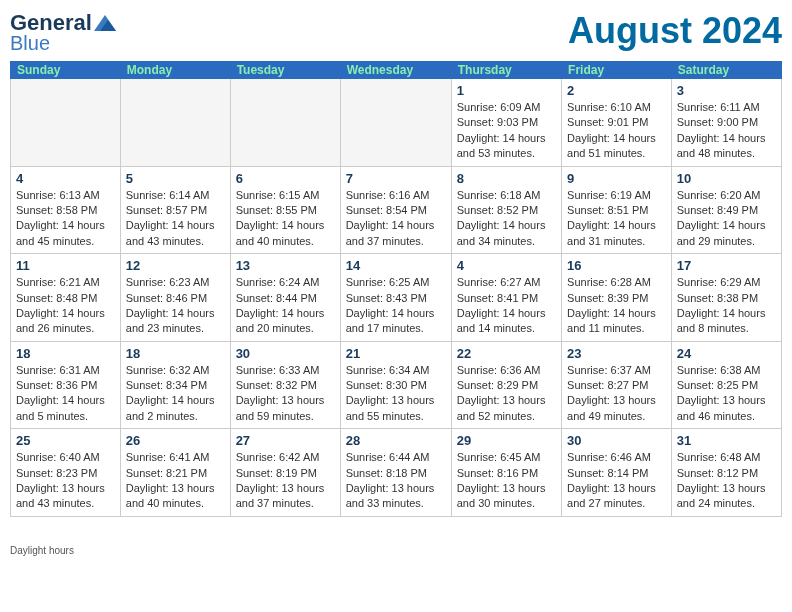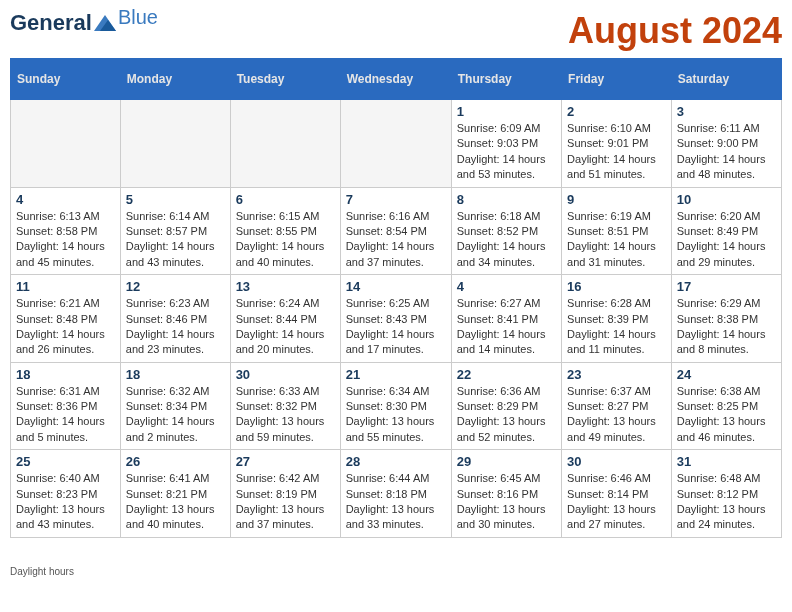--- a/index.html
+++ b/index.html
@@ -11,45 +11,45 @@
       padding: 10px;
     }
     .header-area {
       display: flex;
       align-items: flex-start;
       justify-content: space-between;
       margin-bottom: 6px;
     }
     .logo {
       display: flex;
-      flex-direction: row;
+      flex-direction: column;
       align-items: flex-start;
     }
     .title-area {
       text-align: right;
     }
     .month-title {
       font-size: 36px;
       font-weight: bold;
-      color: #c2410c;
+      color: #0369a1;
     }
     .subtitle {
       font-size: 15px;
       color: #333;
     }
     .calendar {
       width: 100%;
       border-collapse: collapse;
       font-size: 11px;
     }
     .calendar th {
       background: #2a6abf;
-      color: #e5e5e5;
+      color: #86efac;
       text-align: left;
-      padding: 13px 6px;
+      padding: 1px 6px;
       font-size: 12px;
       font-weight: bold;
       border: 1px solid #2a6abf;
     }
     .calendar td {
       border: 1px solid #ccc;
       vertical-align: top;
       padding: 4px 5px;
       width: 113px;
       min-height: 80px;

